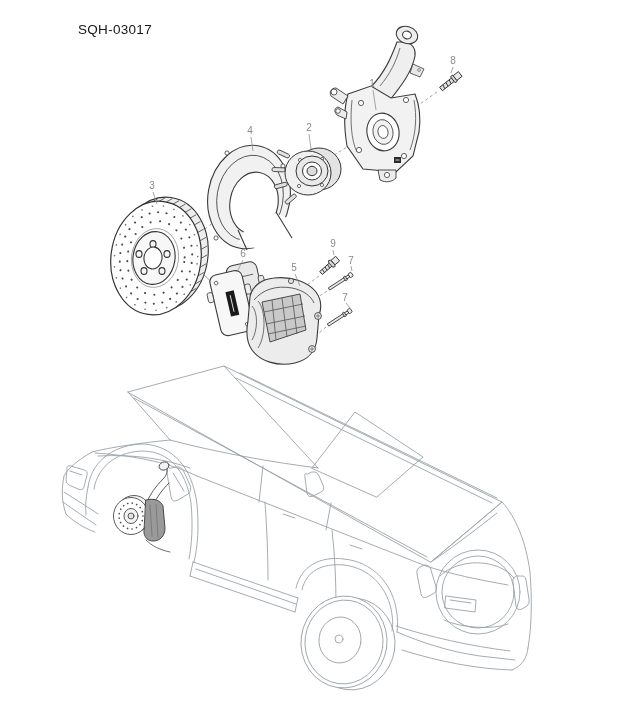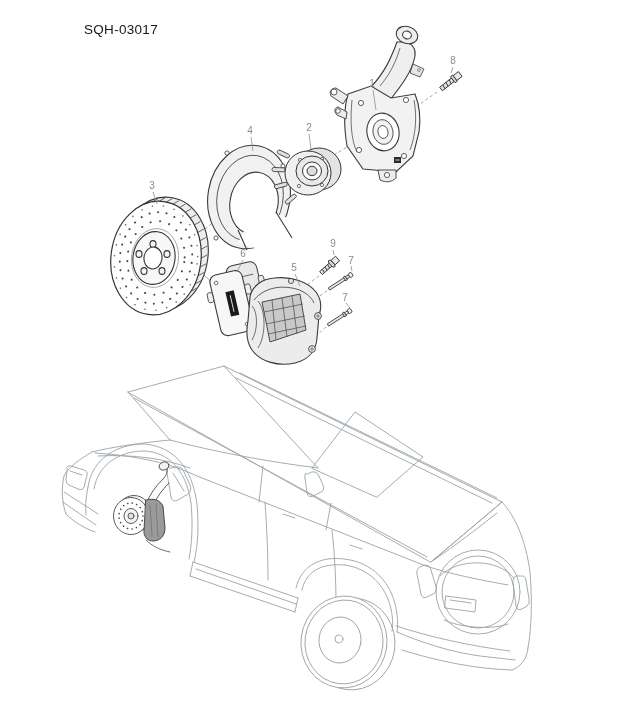--- a/index.html
+++ b/index.html
@@ -1,18 +1,18 @@
 <!DOCTYPE html>
 <html><head>
 <meta charset="utf-8">
 <style>
   html,body{margin:0;padding:0;background:#fff;}
   #page{position:relative;width:621px;height:711px;background:#ffffff;overflow:hidden;
         font-family:"Liberation Sans", sans-serif;}
-  #diagram-code{position:absolute;left:84px;top:22px;font-size:13.5px;letter-spacing:.3px;color:#161616;}
+  #diagram-code{position:absolute;left:78px;top:22px;font-size:13.5px;letter-spacing:.3px;color:#161616;}
   .callout{position:absolute;transform:translate(-50%,-50%);font-size:10px;color:#8a8a8a;line-height:1;}
   svg{position:absolute;left:0;top:0;}
 </style>
 </head>
 <body>
 
 <div id="page">
 
   <span id="diagram-code">SQH-03017</span>
 

